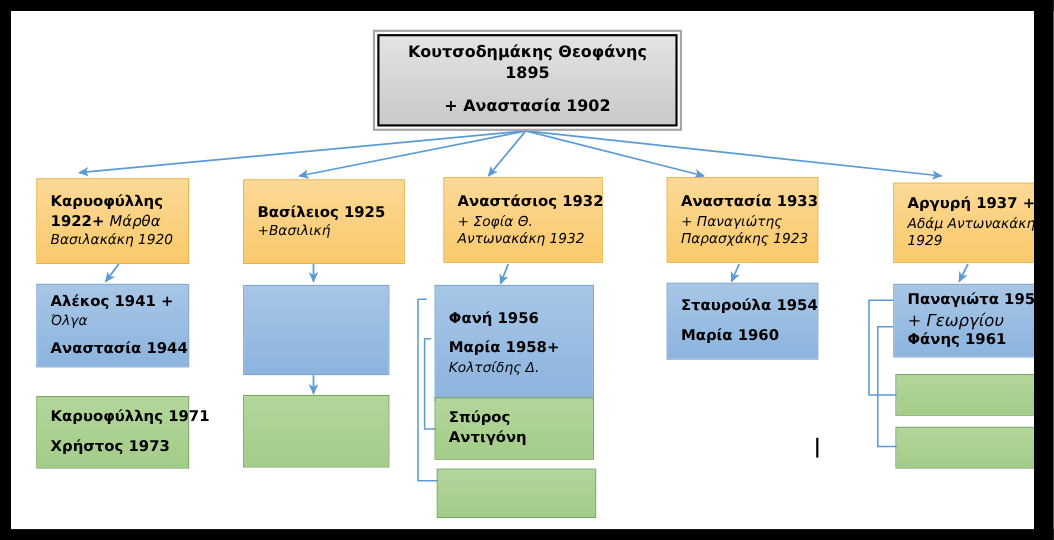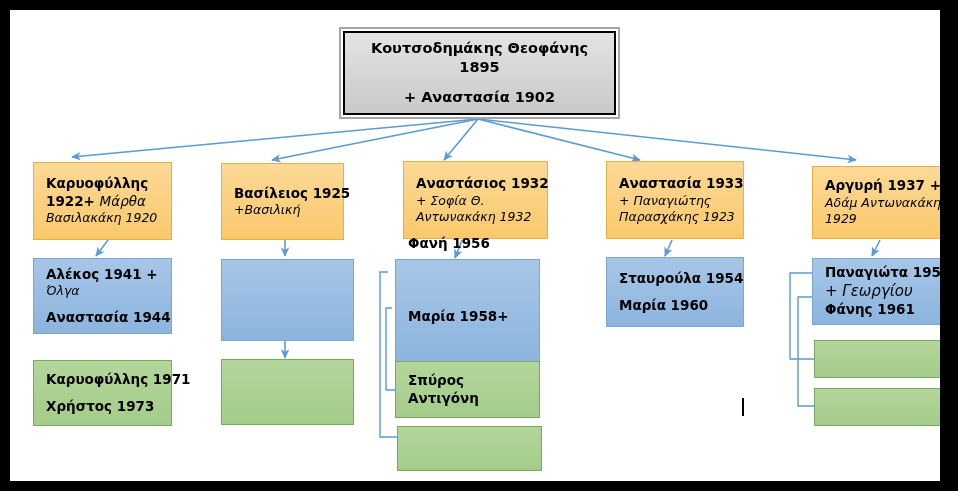--- a/index.html
+++ b/index.html
@@ -147,33 +147,33 @@
   <div class="node node-blue" style="left:33px;top:258px;width:139px;height:76px;">
     <div class="ln b">Αλέκος 1941 +</div>
     <div class="ln i">Όλγα</div>
     <div class="ln b sp">Αναστασία 1944</div>
   </div>
   <div class="node node-green" style="left:33px;top:360px;width:139px;height:66px;">
     <div class="ln b">Καρυοφύλλης 1971</div>
     <div class="ln b sp">Χρήστος 1973</div>
   </div>
 
-  <div class="node node-orange" style="left:221px;top:163px;width:123px;height:77px;">
+  <div class="node node-orange" style="left:221px;top:163px;width:147px;height:77px;">
     <div class="ln b">Βασίλειος 1925</div>
     <div class="ln i">+Βασιλική</div>
   </div>
   <div class="node node-blue" style="left:221px;top:259px;width:133px;height:82px;"></div>
   <div class="node node-green" style="left:221px;top:359px;width:133px;height:66px;"></div>
 
   <div class="node node-orange" style="left:403px;top:161px;width:145px;height:78px;">
     <div class="ln b">Αναστάσιος  1932</div>
     <div class="ln i">+ Σοφία Θ.</div>
     <div class="ln i">Αντωνακάκη 1932</div>
   </div>
-  <div class="node node-blue" style="left:395px;top:259px;width:145px;height:106px;gap:47px;">
+  <div class="node node-blue" style="left:395px;top:259px;width:145px;height:106px;">
     <div class="ln b">Φανή 1956</div>
     <div class="ln b sp">Μαρία 1958+</div>
     <div class="ln i">Κολτσίδης Δ.</div>
   </div>
   <div class="node node-green" style="left:395px;top:361px;width:145px;height:57px;">
     <div class="ln b">Σπύρος</div>
     <div class="ln b">Αντιγόνη</div>
   </div>
   <div class="node node-green" style="left:397px;top:426px;width:145px;height:45px;"></div>
 

